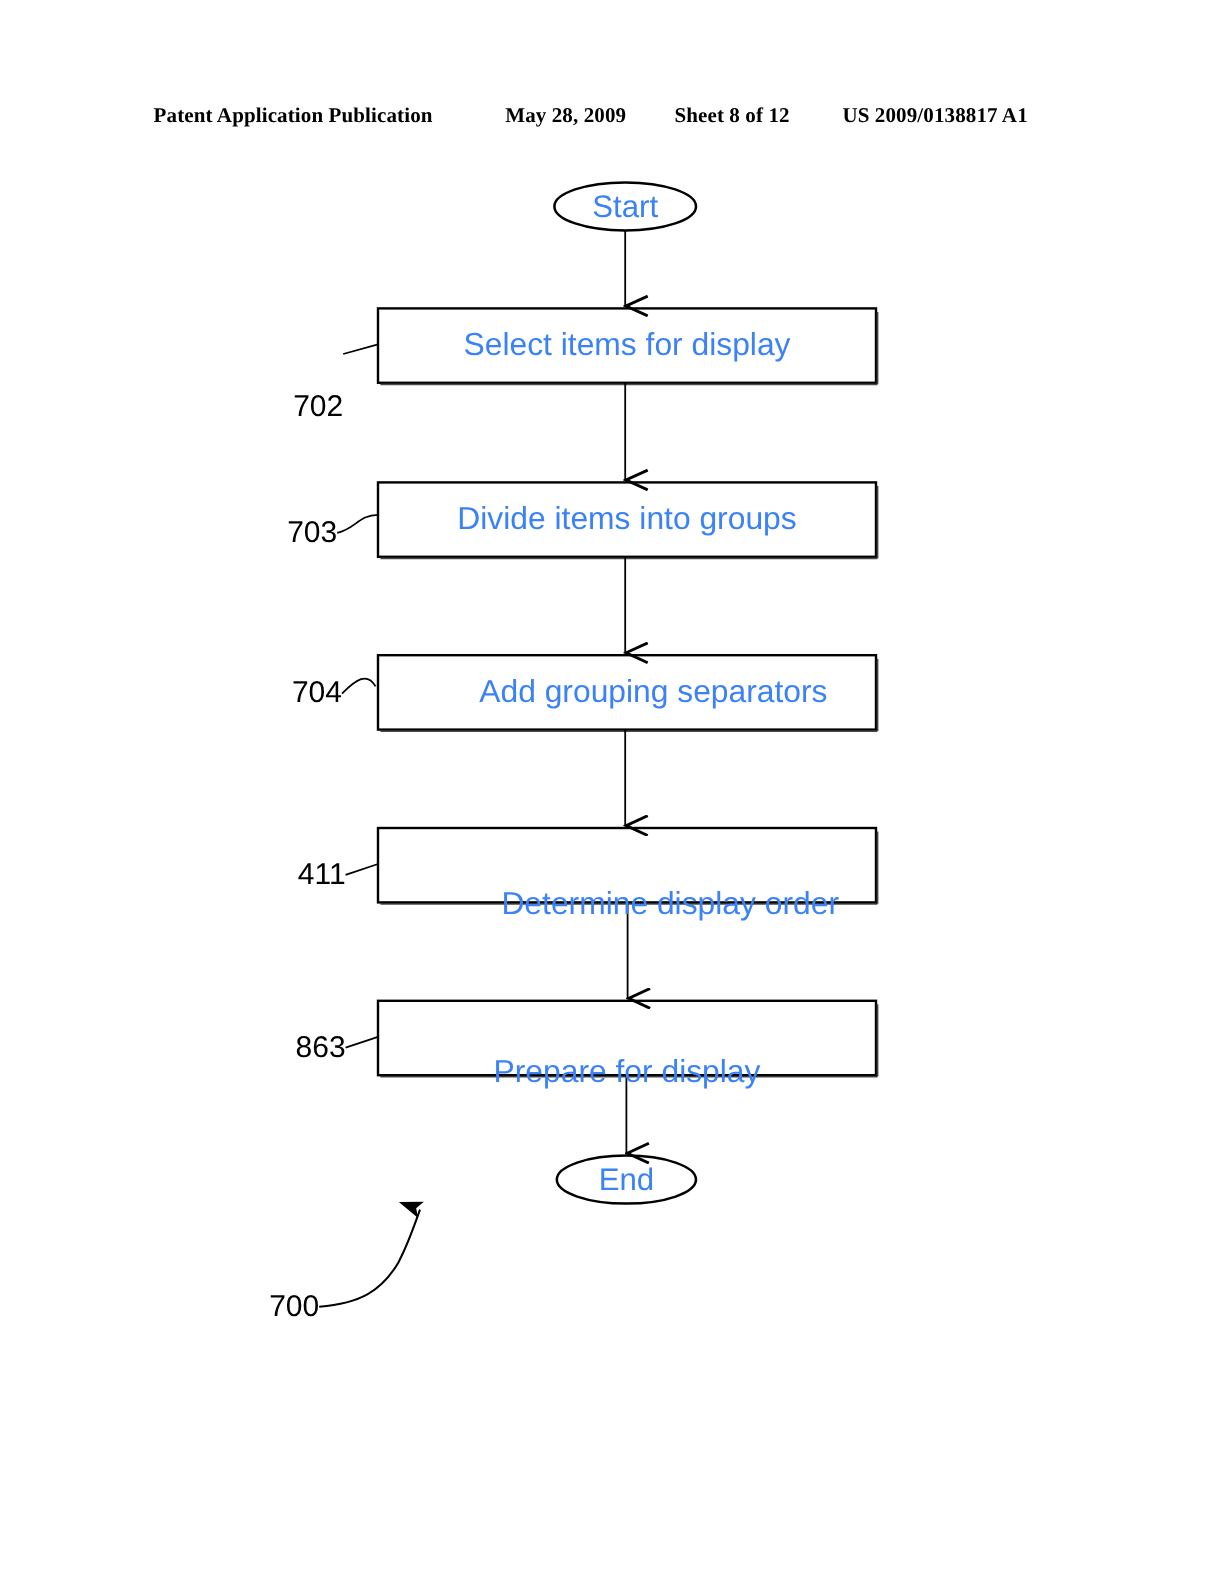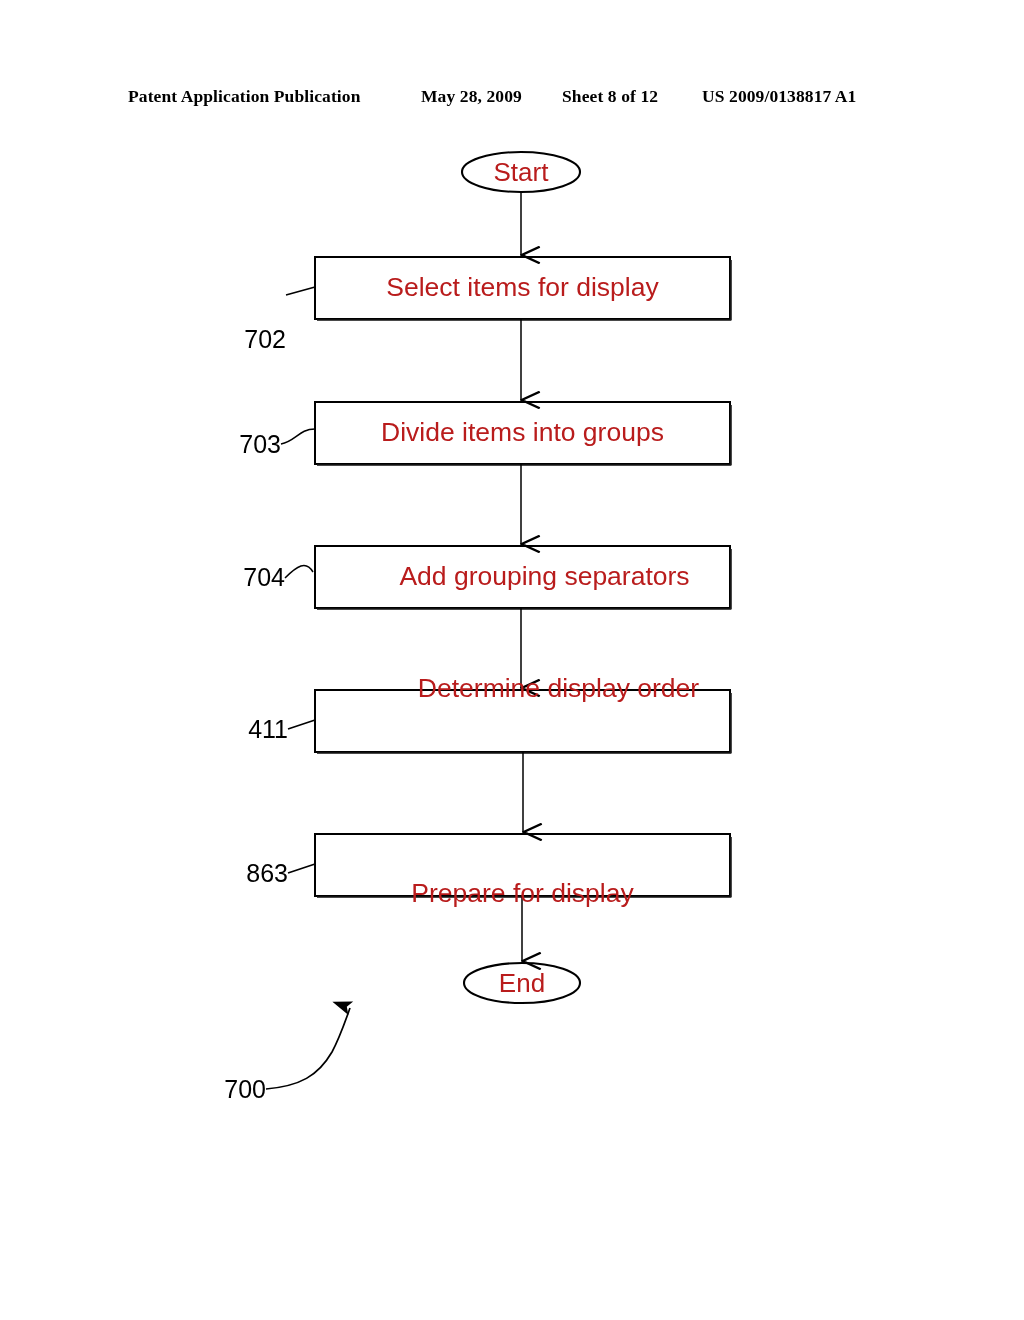--- a/index.html
+++ b/index.html
@@ -47,21 +47,21 @@
     width: 1024px;
     height: 1320px;
   }
 
   
   .node-label {
     position: absolute;
     text-align: center;
     font-size: 26px;
     line-height: 1;
-    color: #b91c1c;
+    color: #3b82f6;
     white-space: nowrap;
   }
   .term-label {
     
     width: 140px;
     font-size: 26px;
   }
   .box-label {
     width: 415px;
     font-size: 26.5px;
@@ -156,21 +156,21 @@
     </g>
 
     <path d="M266,1089 C300,1086 318,1076 332,1052 C340,1037 345,1022 350,1008" stroke="#000" stroke-width="1.7" fill="none" marker-end="url(#solidtip)"></path>
   </svg>
 
   <div class="node-label term-label" style="left:451px; top:159px;">Start</div>
 
   <div class="node-label box-label" style="left:315px; top:274px;">Select items for display</div>
   <div class="node-label box-label" style="left:315px; top:419px;">Divide items into groups</div>
   <div class="node-label box-label" style="left:315px; top:563px;padding-left:22px;">Add grouping separators</div>
-  <div class="node-label box-label" style="left:315px; top:675px;padding-left:36px;">Determine display order</div>
+  <div class="node-label box-label" style="left:315px; top:740px;padding-left:36px;">Determine display order</div>
   <div class="node-label box-label" style="left:315px; top:851px;margin-top:29px;">Prepare for display</div>
 
   <div class="node-label term-label" style="left:452px; top:970px;">End</div>
 
   <div class="ref-num" style="left:226px; top:283px;margin-top:44px;">702</div>
   <div class="ref-num" style="left:221px; top:432px;">703</div>
   <div class="ref-num" style="left:225px; top:565px;">704</div>
   <div class="ref-num" style="left:228px; top:717px;">411</div>
   <div class="ref-num" style="left:228px; top:861px;">863</div>
   <div class="ref-num" style="left:206px; top:1077px;">700</div>

